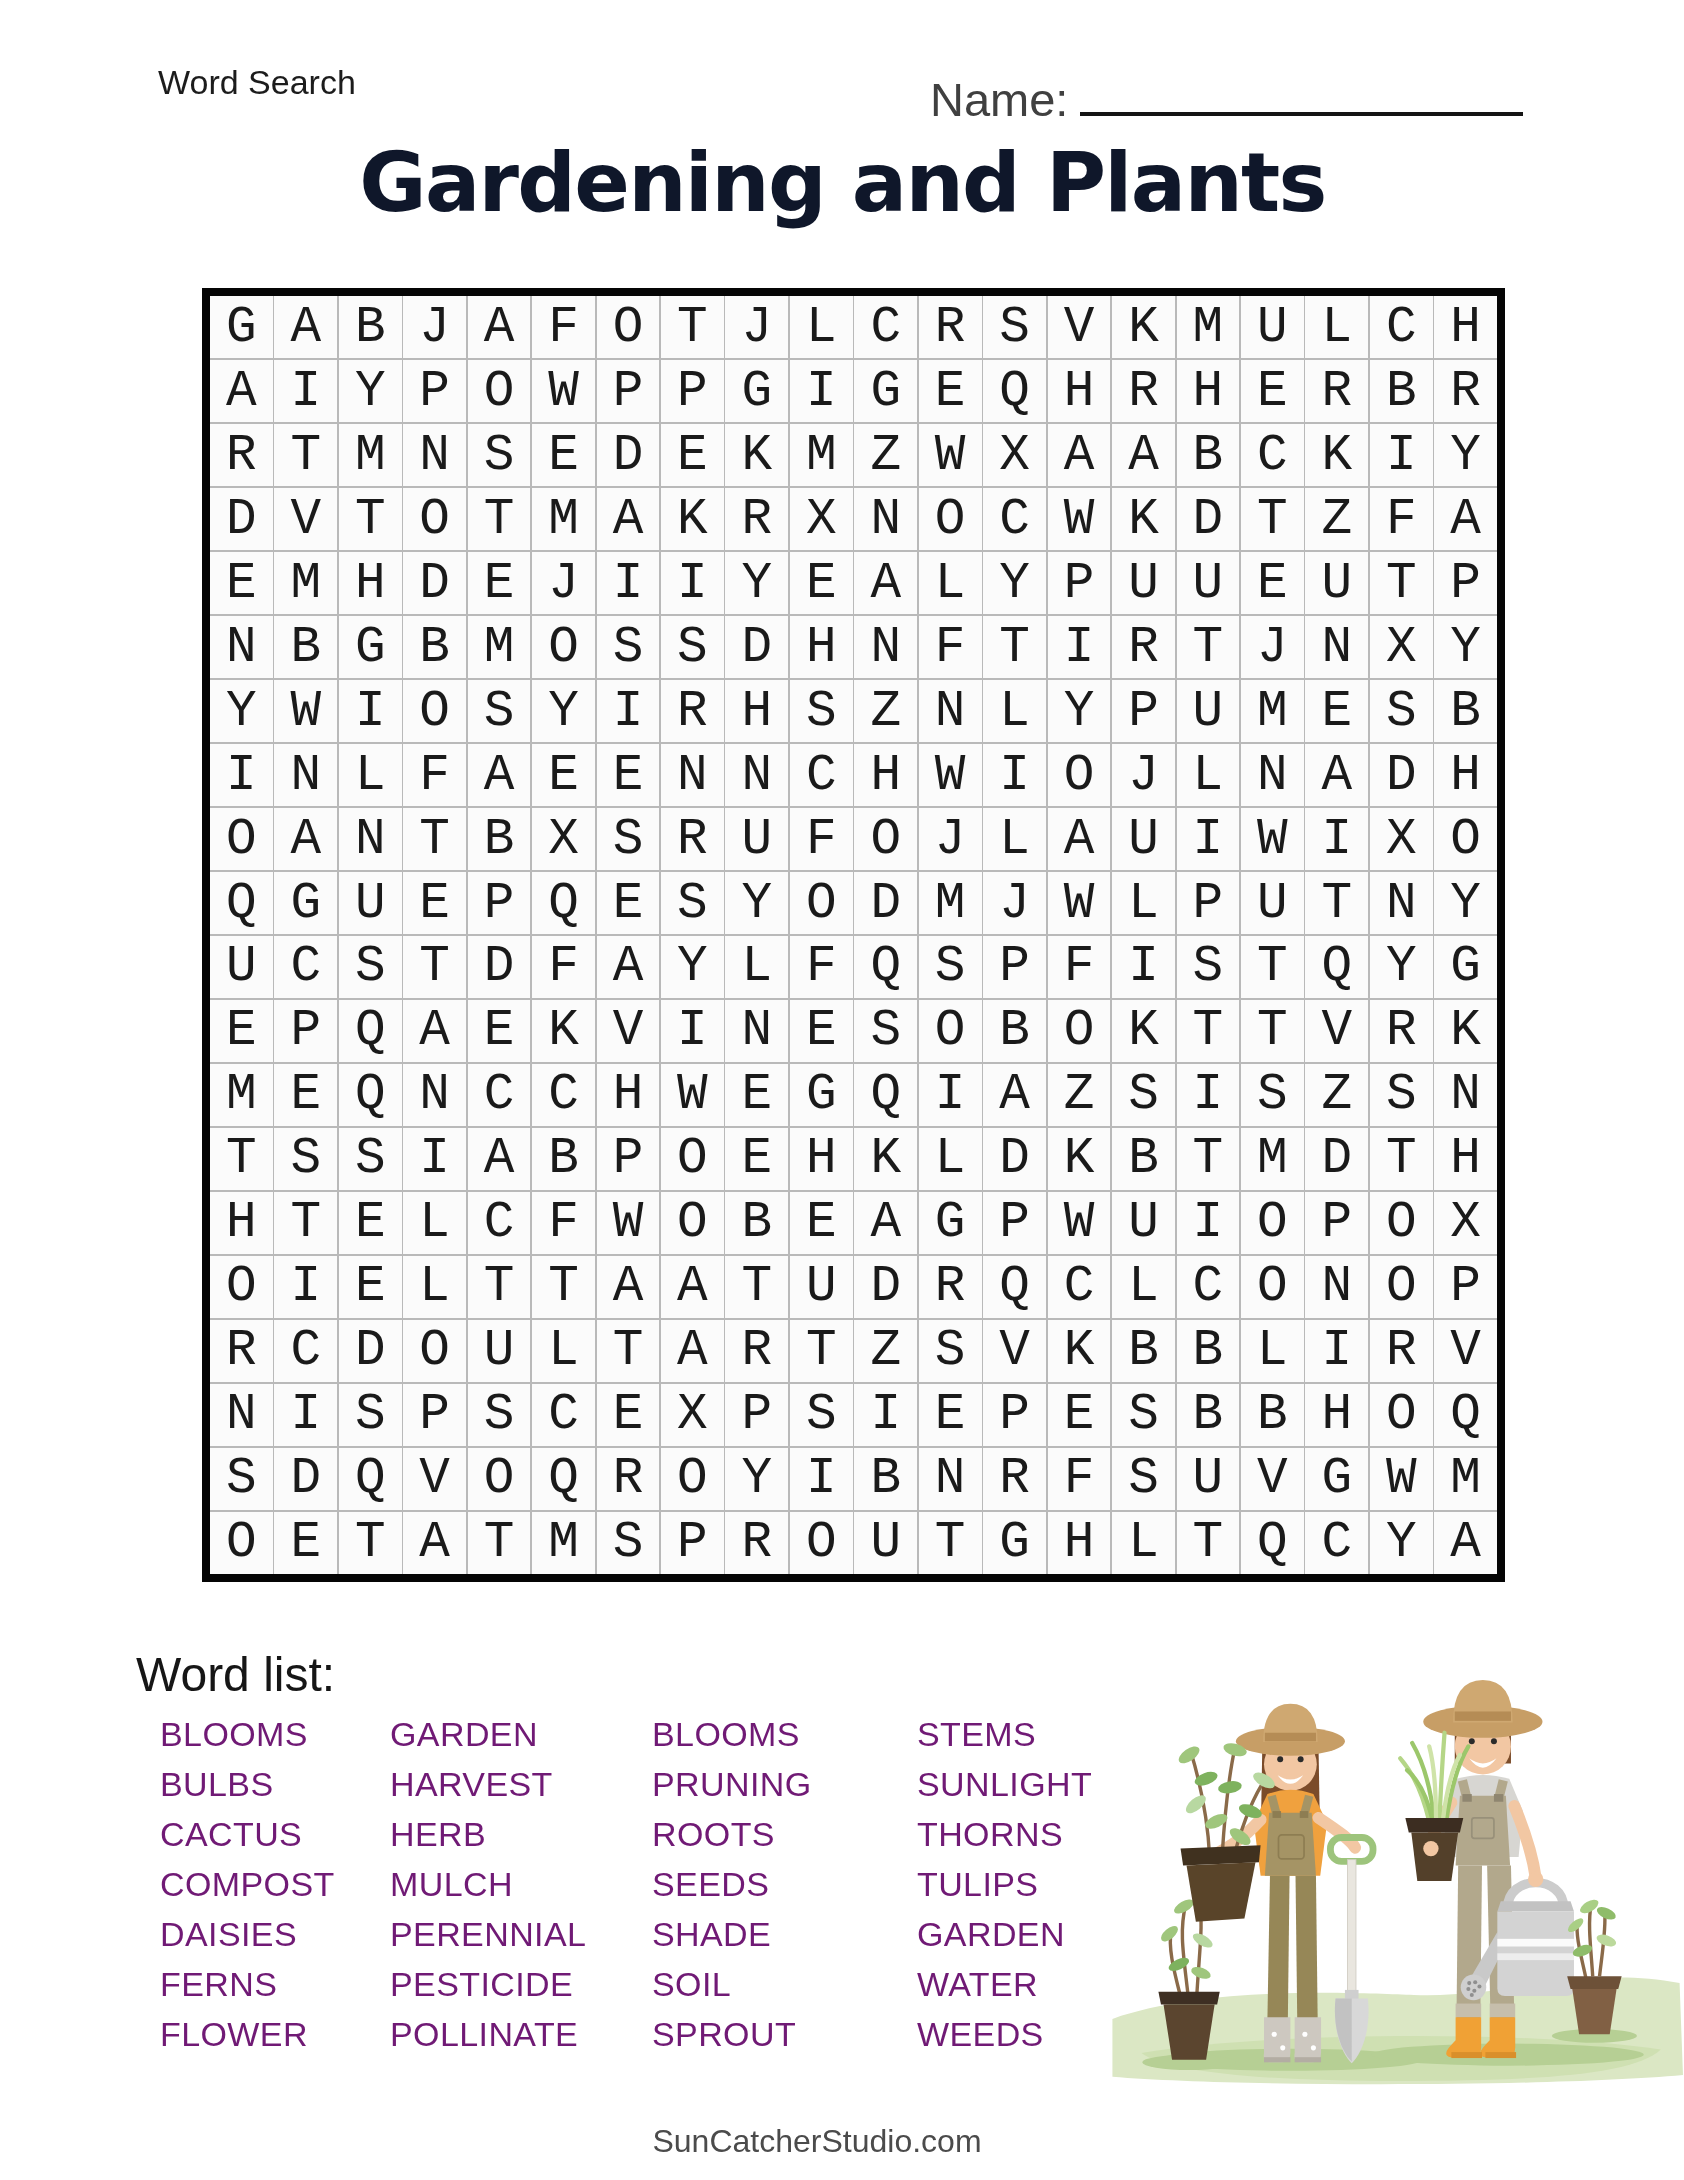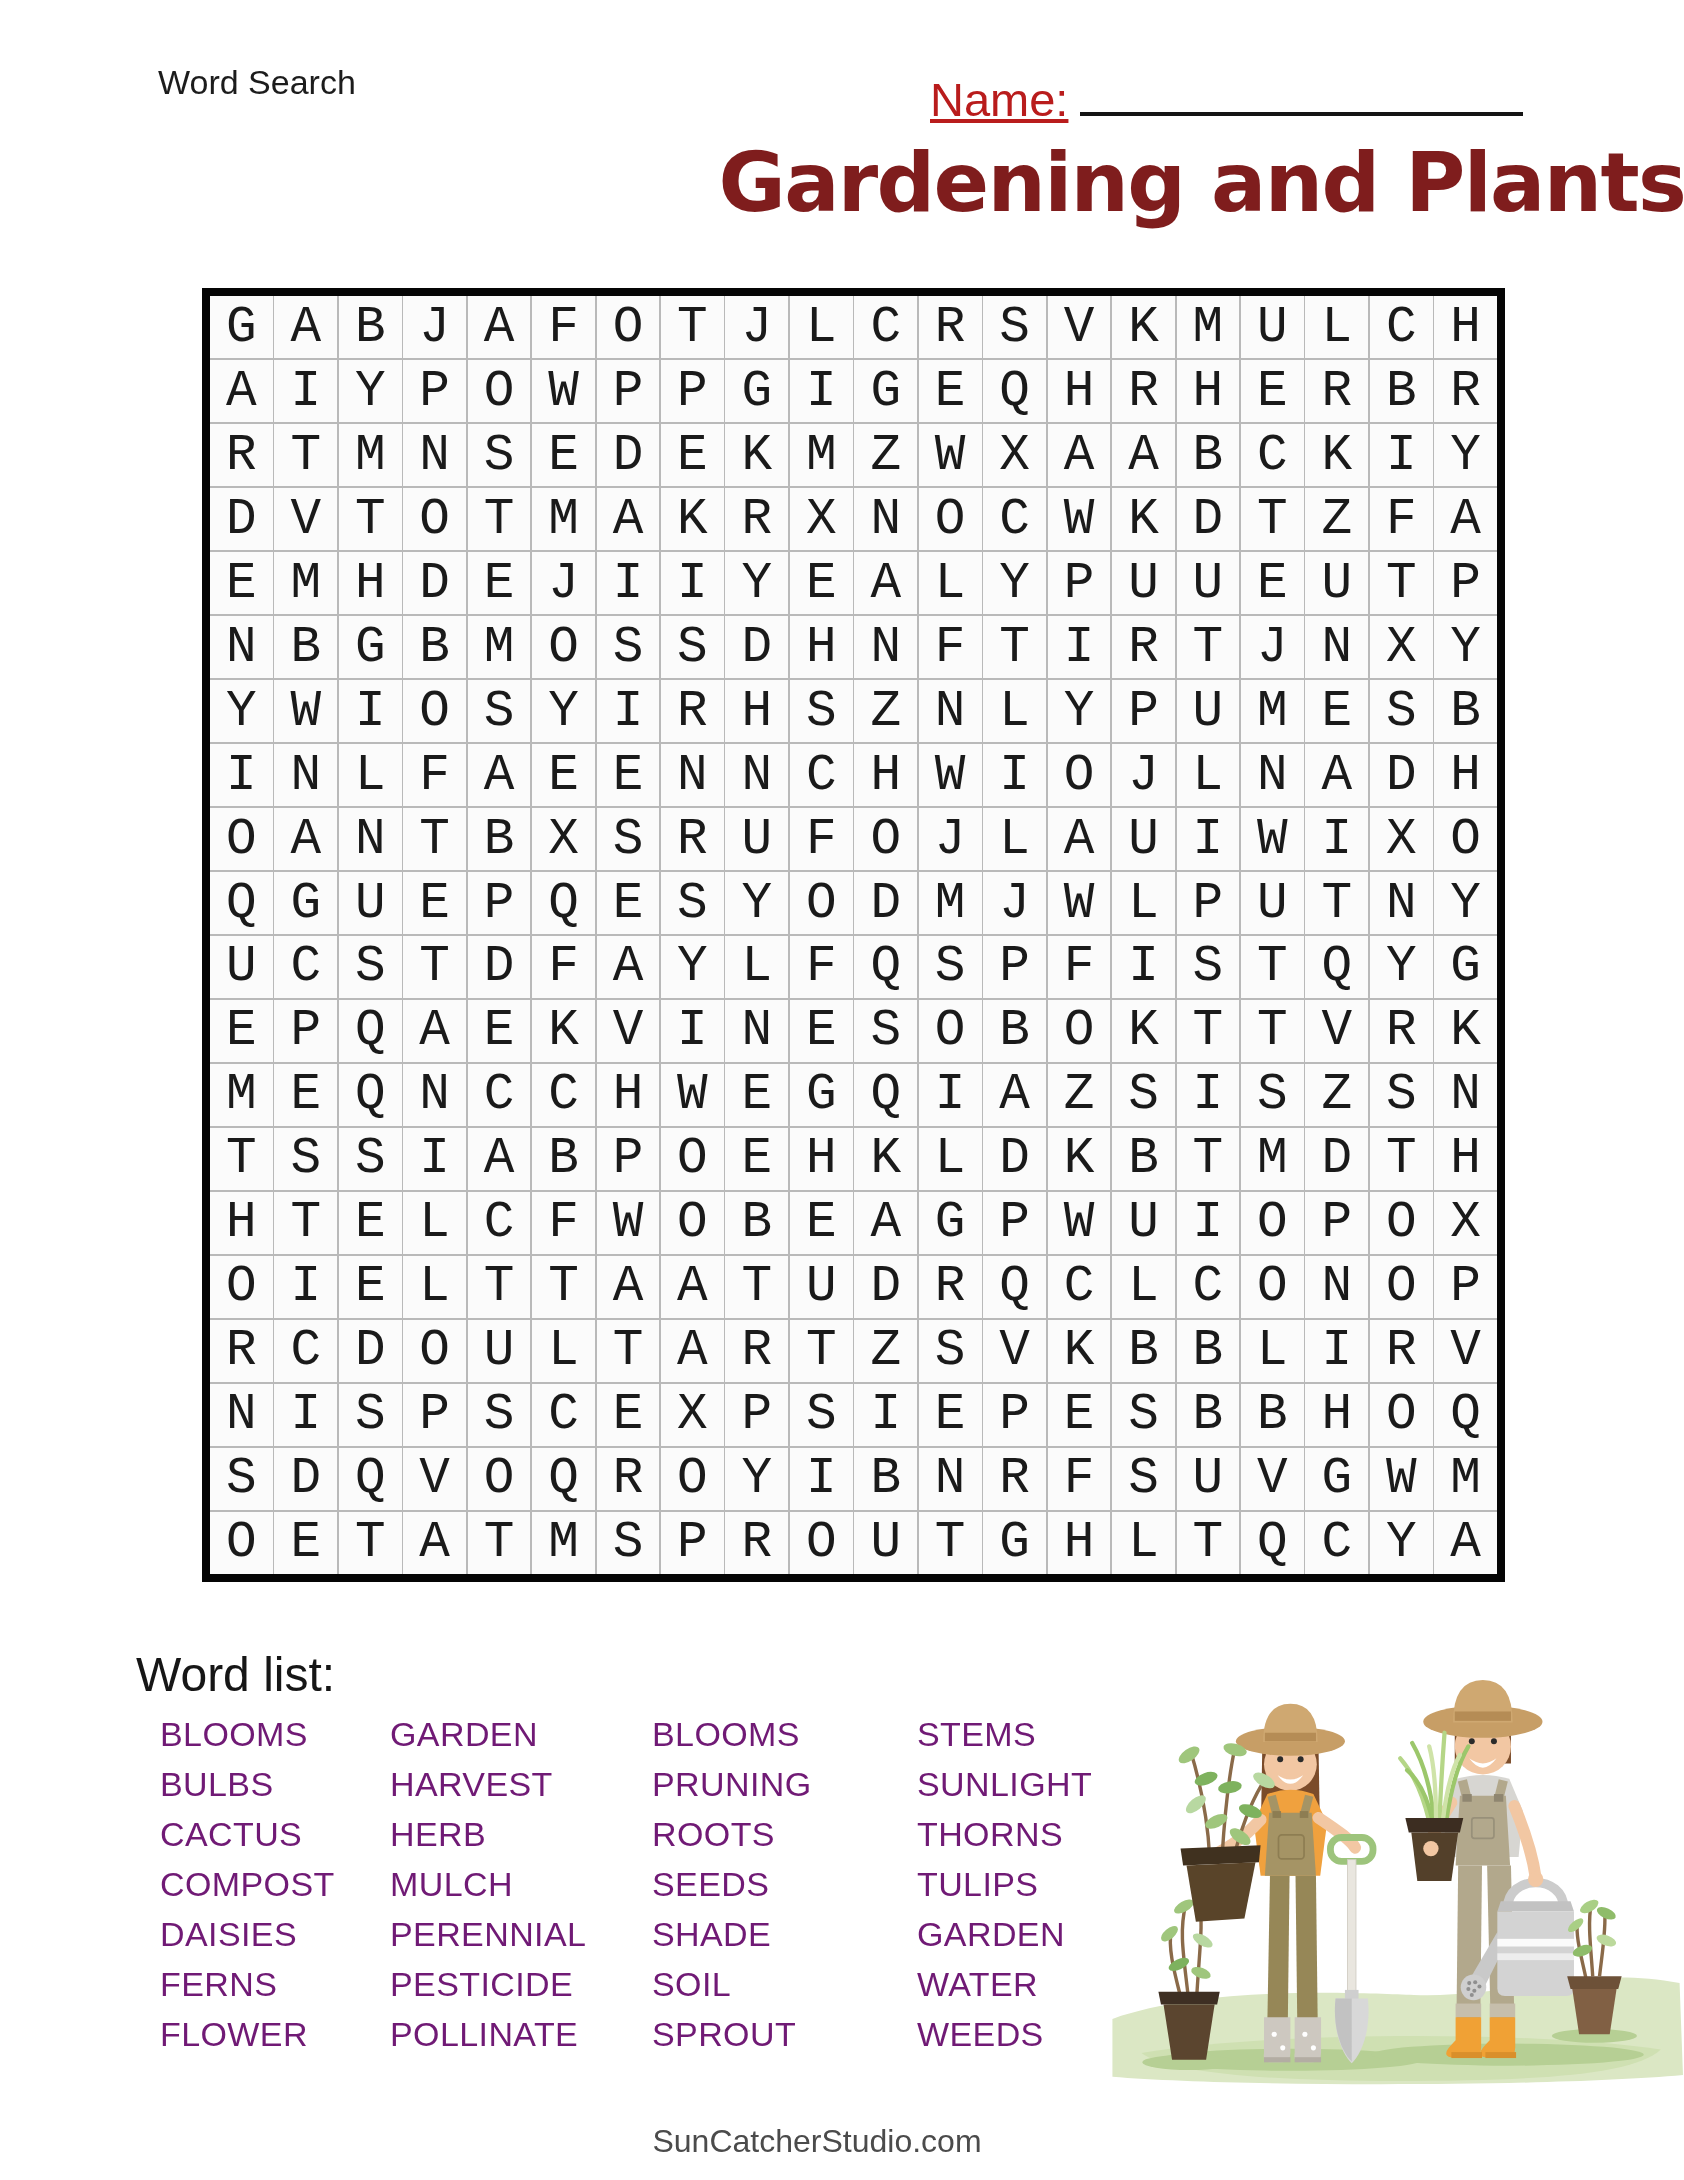--- a/index.html
+++ b/index.html
@@ -4,29 +4,29 @@
 <style>
   html,body{margin:0;padding:0;}
   body{
     width:1685px;height:2181px;background:#ffffff;position:relative;
     font-family:"Liberation Sans", sans-serif;overflow:hidden;
   }
   .ws-label{
     position:absolute;left:158px;top:63px;font-size:34px;color:#1c1c1c;letter-spacing:0px;
   }
   .name-wrap{
-    position:absolute;left:930px;top:63px;font-size:47px;color:#b91c1c;white-space:nowrap;text-decoration:underline;
+    position:absolute;left:930px;top:63px;font-size:47px;color:#404040;white-space:nowrap;
   }
   .name-line{
     display:inline-block;width:443px;height:49px;border-bottom:4.3px solid #151515;margin-left:12px;
   }
   .title{
-    position:absolute;left:0;top:135px;width:100%;text-align:right;
+    position:absolute;left:0;top:135px;width:100%;text-align:center;
     font-family:"DejaVu Sans", sans-serif;font-weight:bold;font-size:82px;
-    letter-spacing:-1.7px;color:#7f1d1d;
+    letter-spacing:-1.7px;color:#0f172a;
   }
   .grid{
     position:absolute;left:202px;top:288px;width:1303px;height:1294px;
     box-sizing:border-box;border:8.5px solid #050505;background:#b9b9b9;
     display:grid;grid-template-columns:repeat(20,1fr);grid-template-rows:repeat(20,1fr);gap:1.7px;
   }
   .cell{
     background:#fbfbfb;display:flex;align-items:center;justify-content:center;
     font-family:"Liberation Mono", monospace;font-size:51px;color:#1a1a1a;line-height:1;
   }

